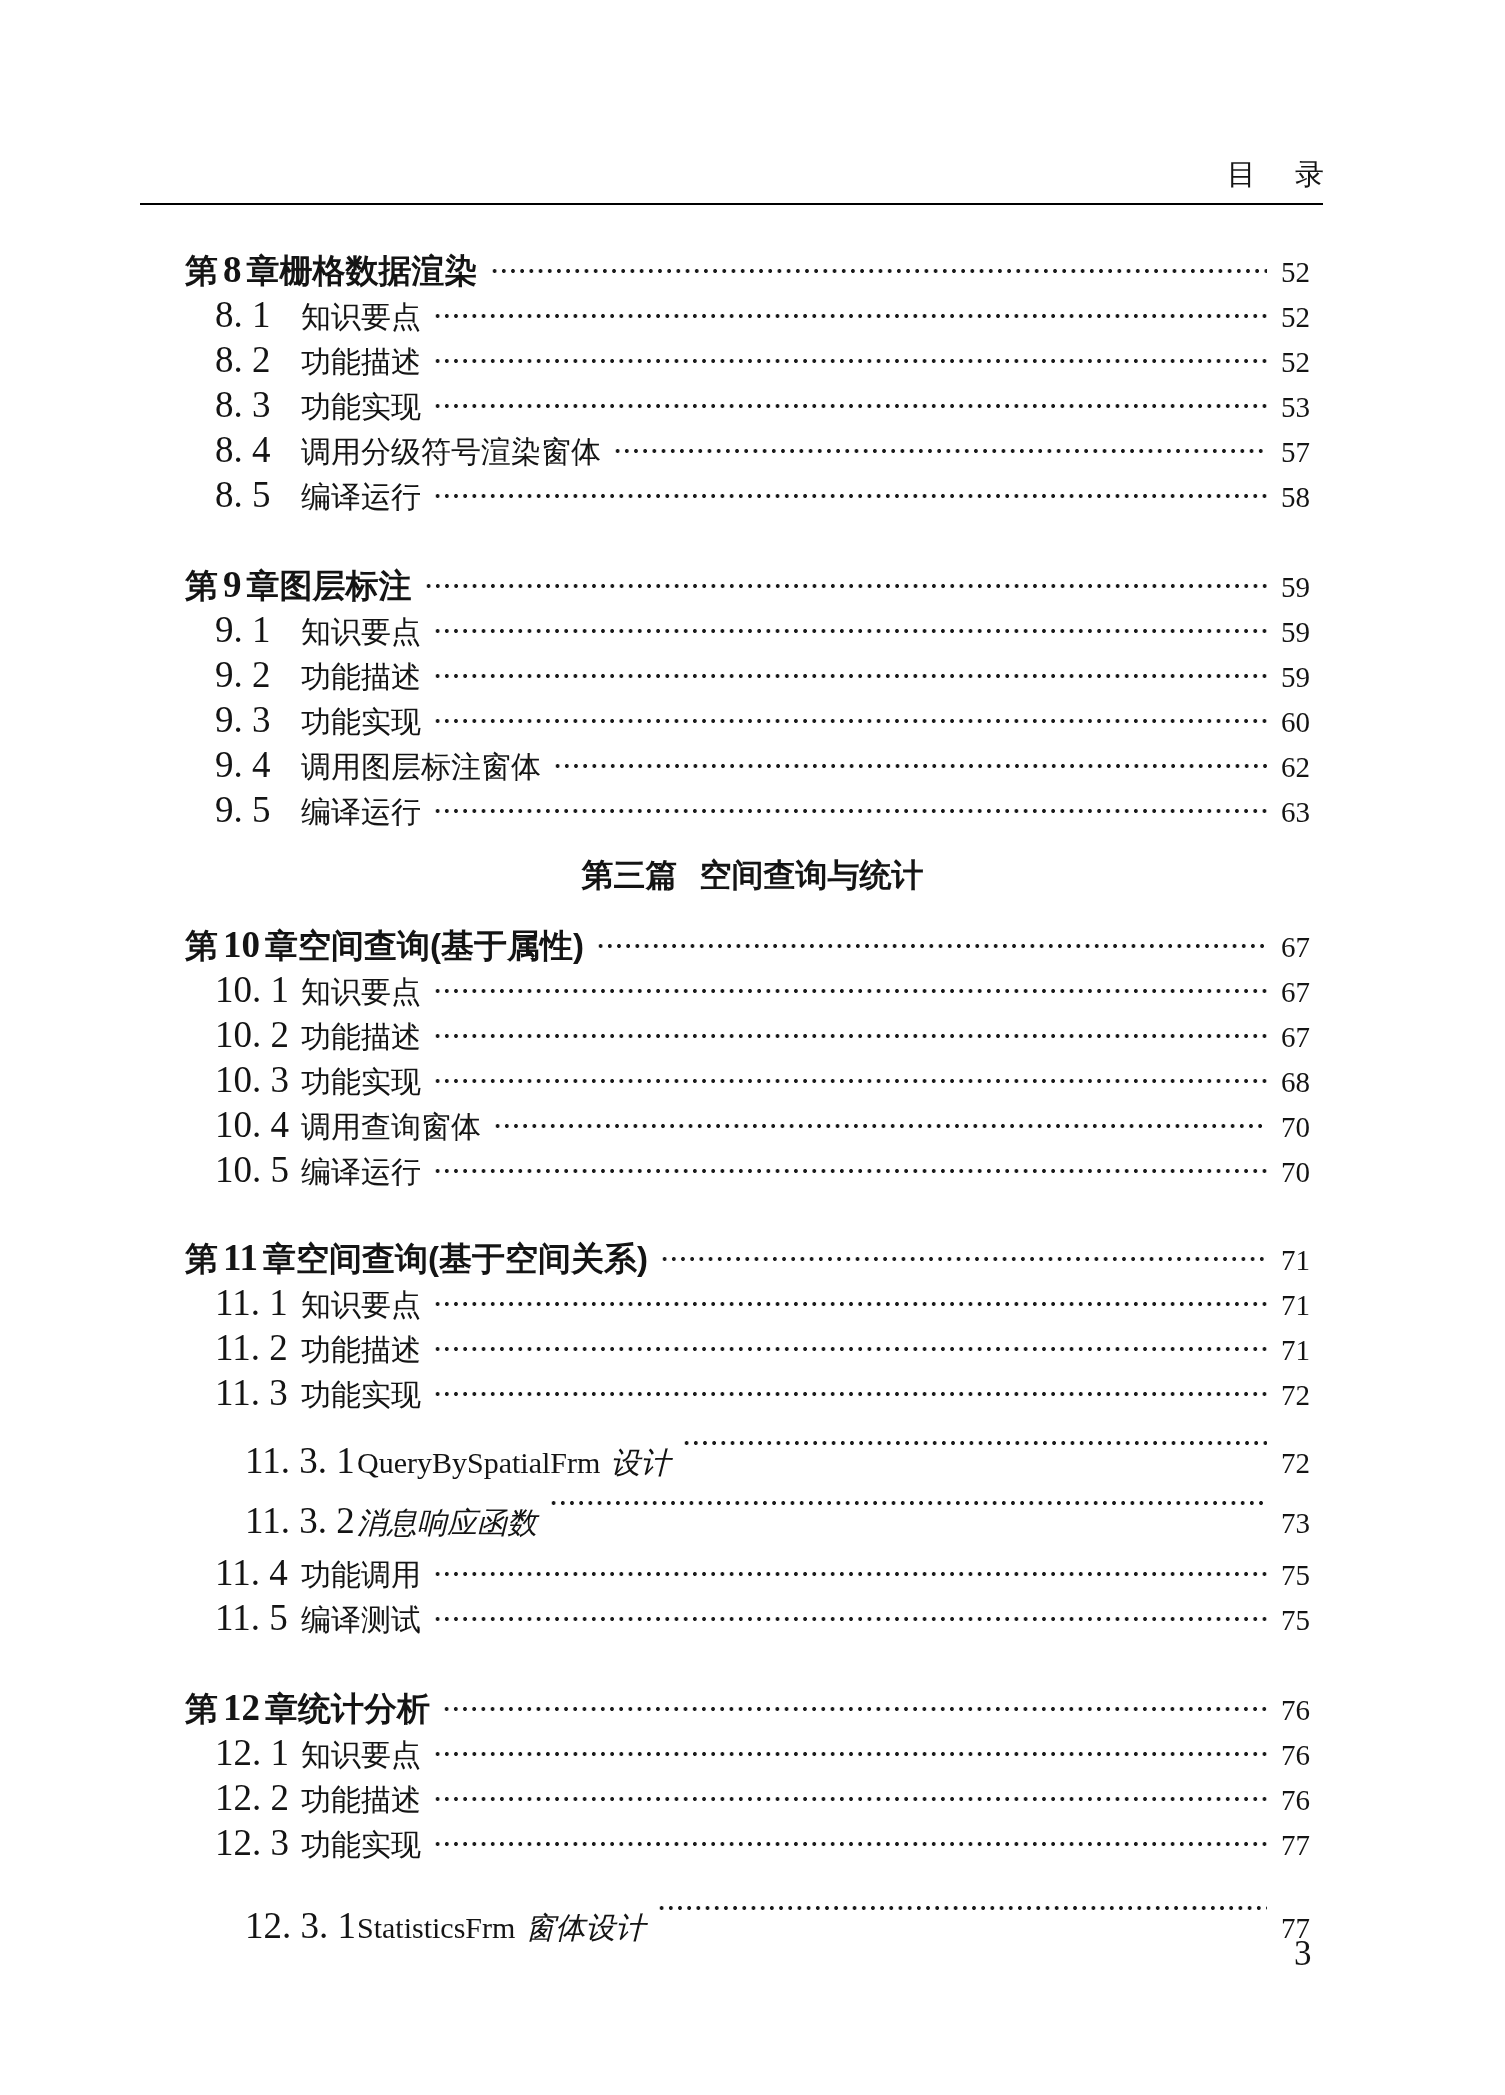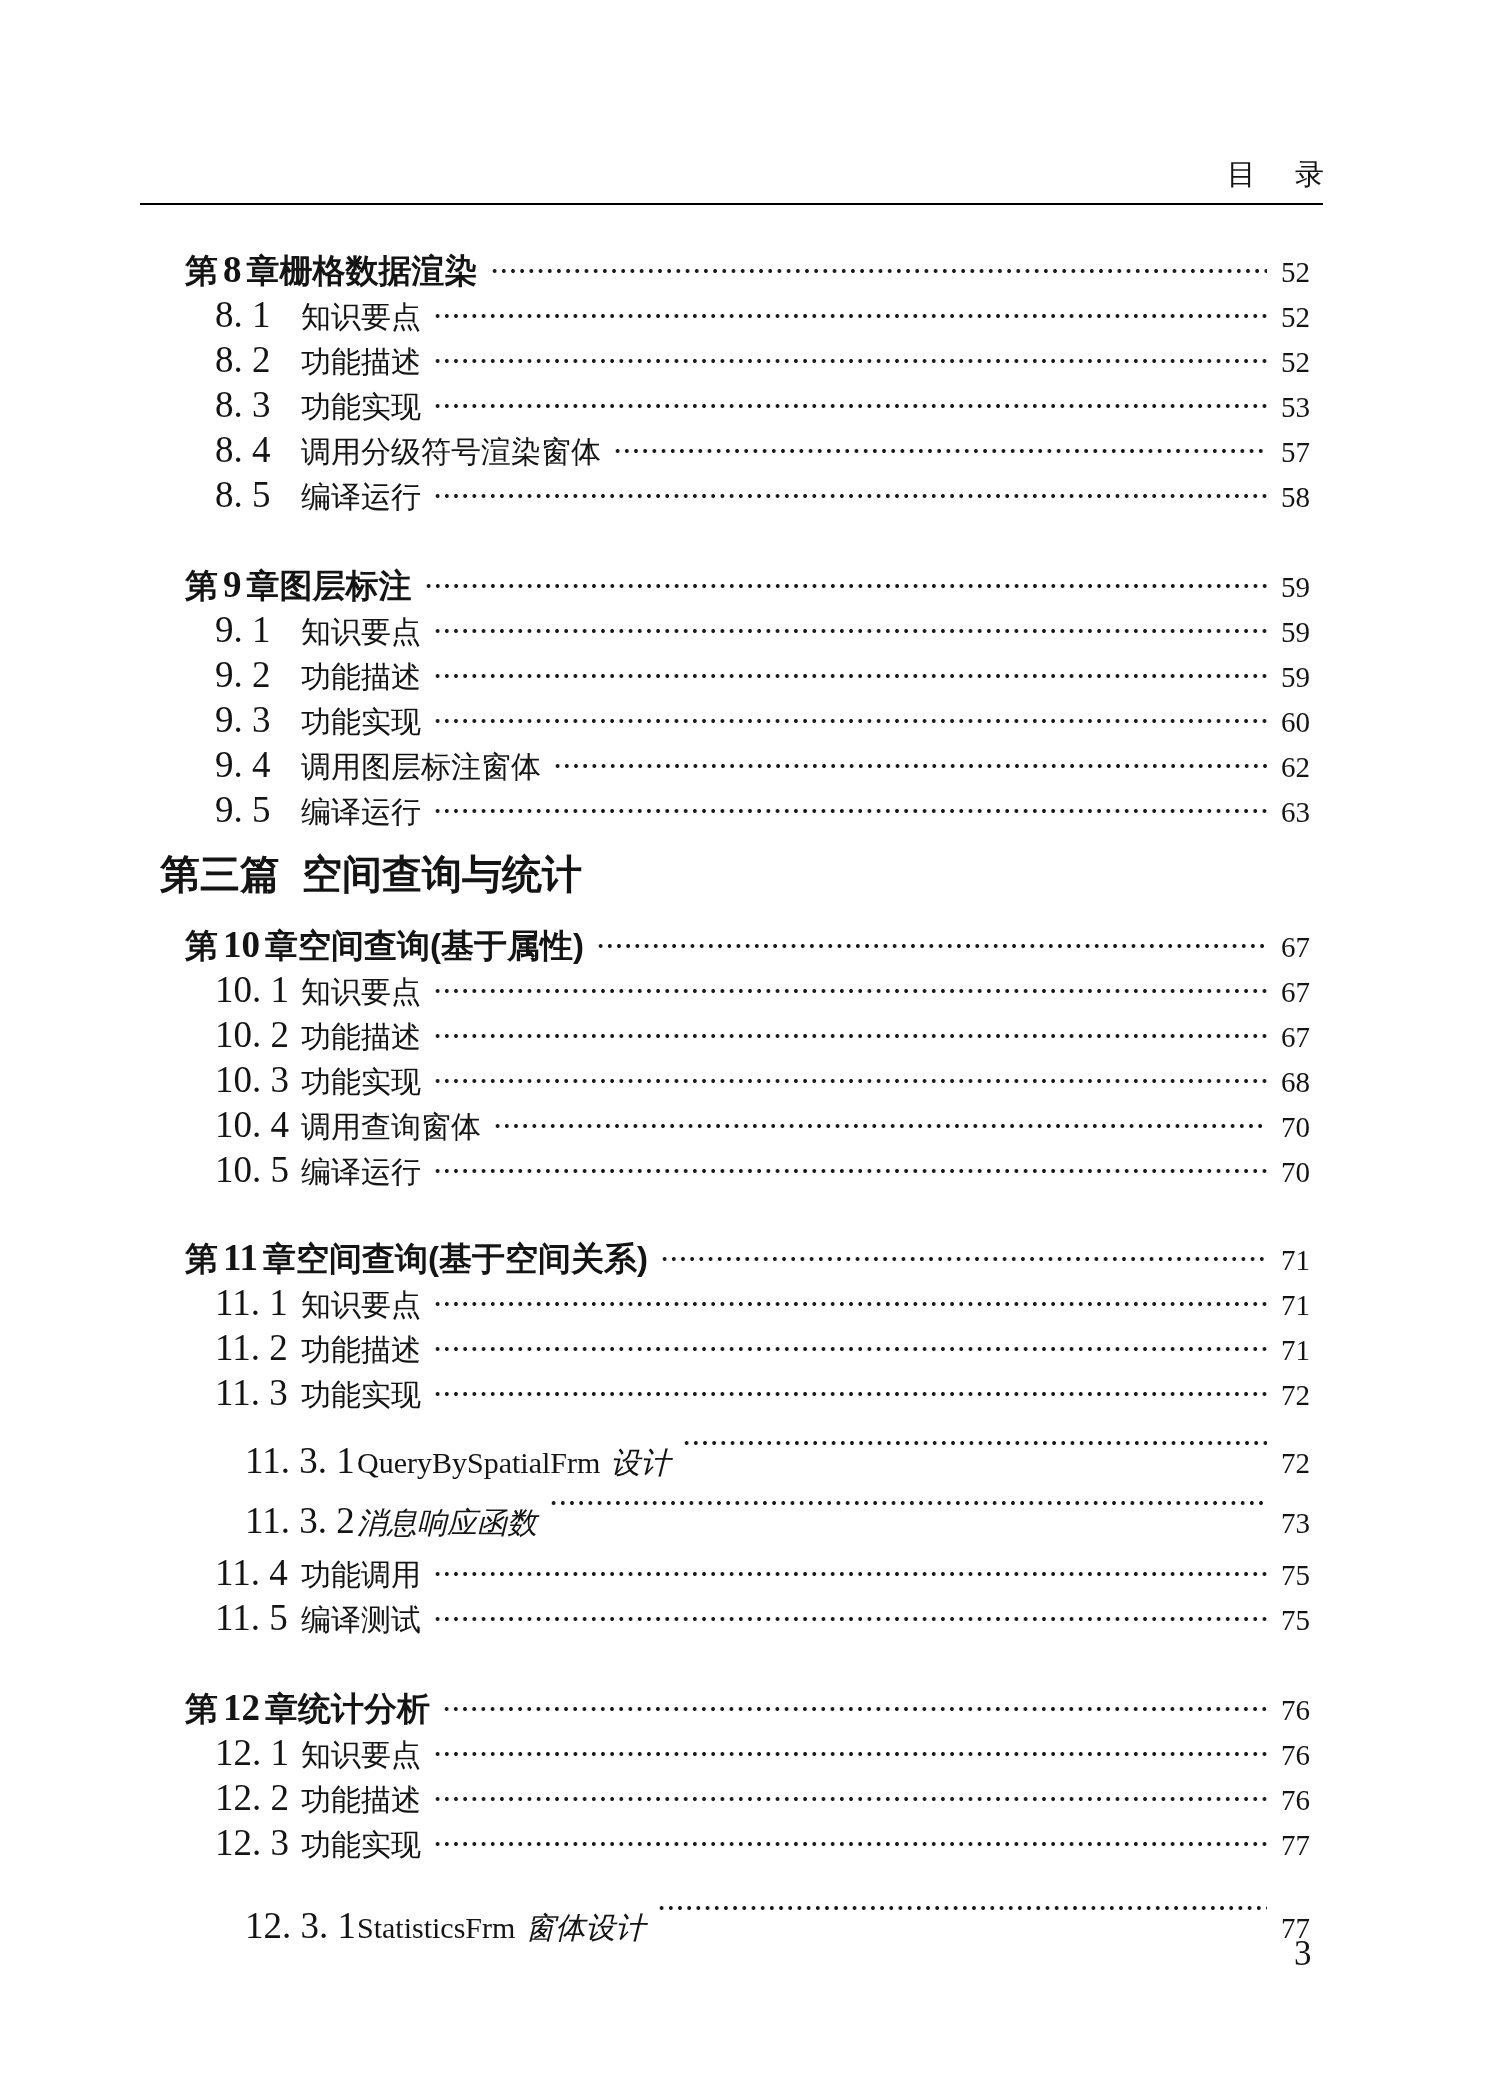--- a/index.html
+++ b/index.html
@@ -36,23 +36,23 @@
   .leader{
     flex:1 1 auto;align-self:center;height:30px;margin:0 14px 0 12px;
     background-image:radial-gradient(circle,#1a1a1a 1.7px,transparent 2.2px);
     background-size:9.2px 30px;background-repeat:repeat-x;background-position:0 50%;
   }
   .pagenum{
     flex:0 0 auto;width:44px;text-align:left;font-size:29px;line-height:34px;
     font-weight:normal;font-family:"Liberation Serif","DejaVu Serif",serif;
   }
   .part-row{
-    position:absolute;left:160px;right:160px;top:852px;text-align:left;
-    font-family:Liberation Serif, serif;font-weight:bold;
-    font-size:40px;line-height:46px;
+    position:absolute;left:160px;right:160px;top:852px;text-align:center;
+    font-family:Liberation Sans, sans-serif;font-weight:bold;
+    font-size:32px;line-height:46px;
   }
   .part-label{margin-right:22px;}
   .footer-num{position:absolute;left:1294px;top:1936px;font-size:35px;line-height:36px;}
 </style>
 </head>
 <body>
 
 <div class="page">
 
   <div class="header-title">目　录</div>

